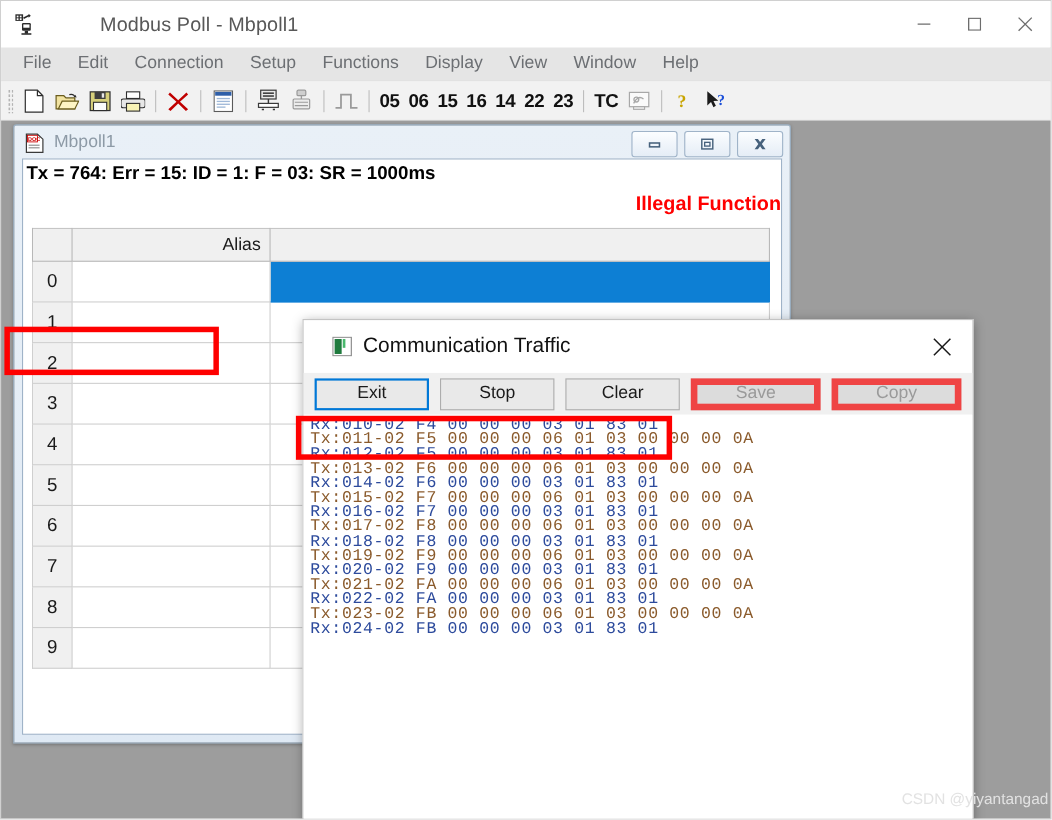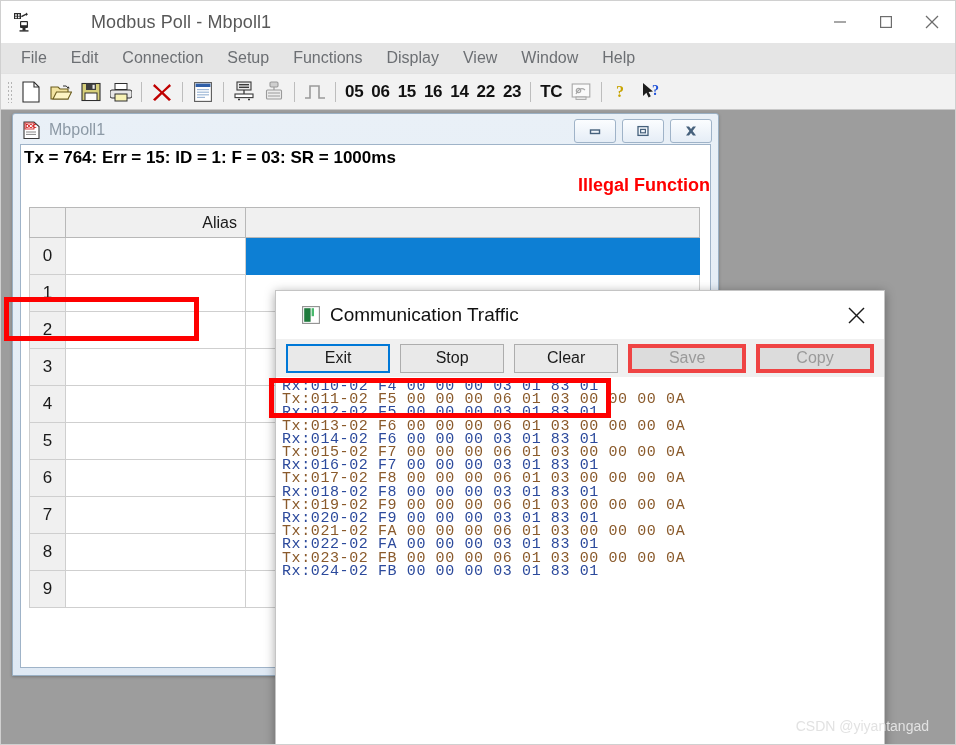--- a/index.html
+++ b/index.html
@@ -286,21 +286,21 @@
     font-family: "Liberation Sans", sans-serif;
     box-sizing: border-box;
   }
   .ct-btn.default {
     border: 2px solid #0078d7;
     background: #e9e9e9;
   }
   .ct-btn.disabled {
     color: #9a9a9a;
     background: #dcdcdc;
-    border: 4px solid #ef4444;
+    border: 6px solid #ef4444;
     width: 120px;
   }
   .ct-log {
     flex: 1 1 auto;
     background: #ffffff;
     padding: 3px 0 0 6px;
     overflow: hidden;
     box-sizing: border-box;
   }
   .log-line {
@@ -320,21 +320,21 @@
     box-sizing: border-box;
     pointer-events: none;
     z-index: 50;
   }
   #annot-illegal { left: 3px;  top: 187px; width: 195px; height: 44px; }
   #annot-log     { left: 268px; top: 268px; width: 342px; height: 40px; }
 
   
   #watermark {
     position: absolute;
-    right: 26px; bottom: 10px;
+    right: 2px; bottom: 10px;
     font-size: 14px;
     color: #e2e2e2;
     font-family: "Liberation Sans", sans-serif;
     z-index: 60;
   }
 </style>
 </head>
 <body>
 
 <div id="app-window">

